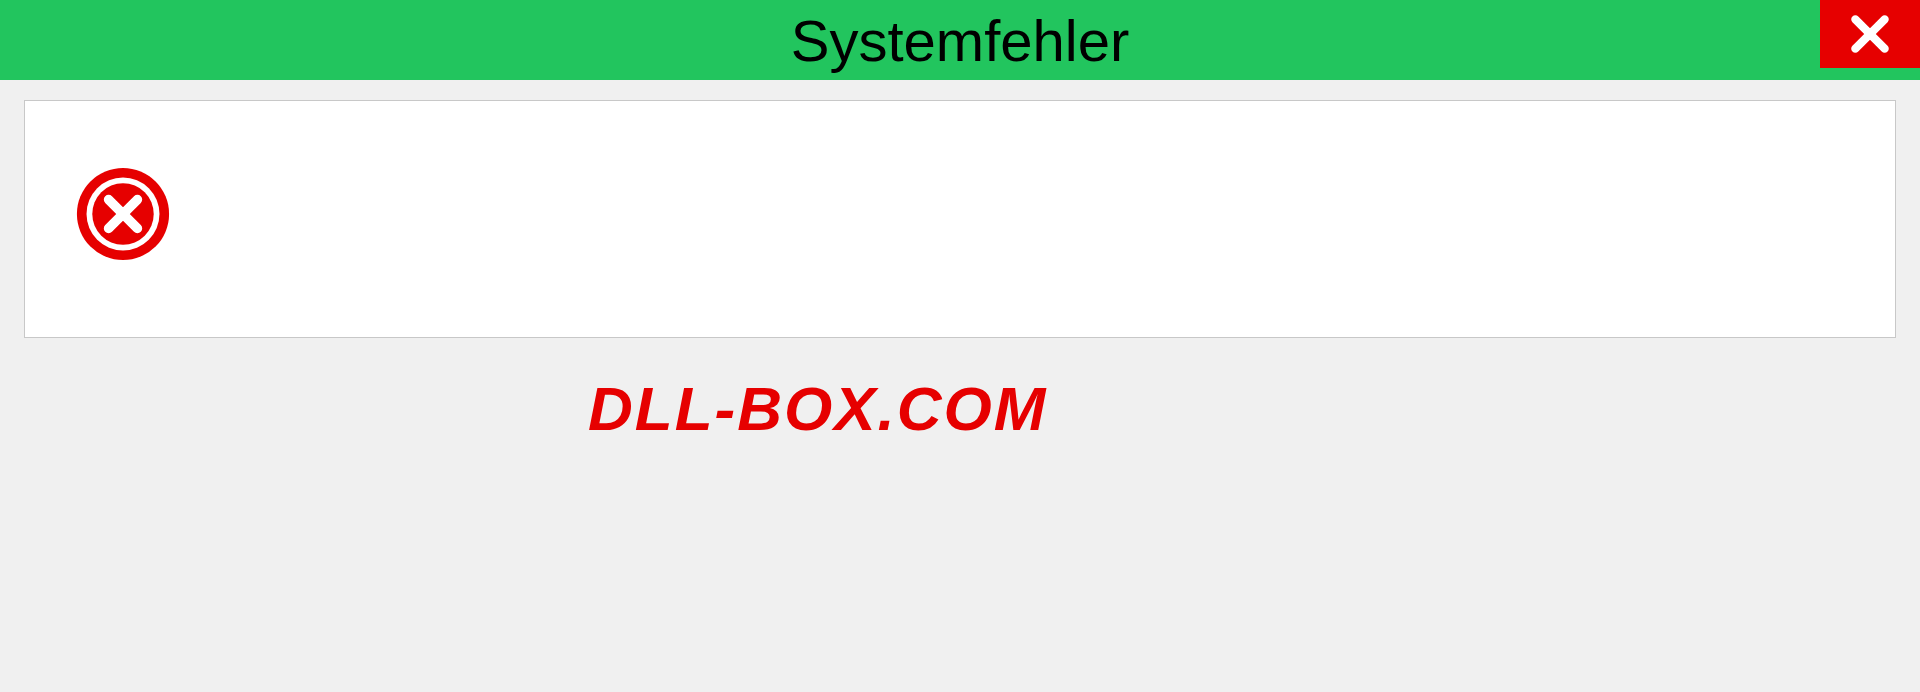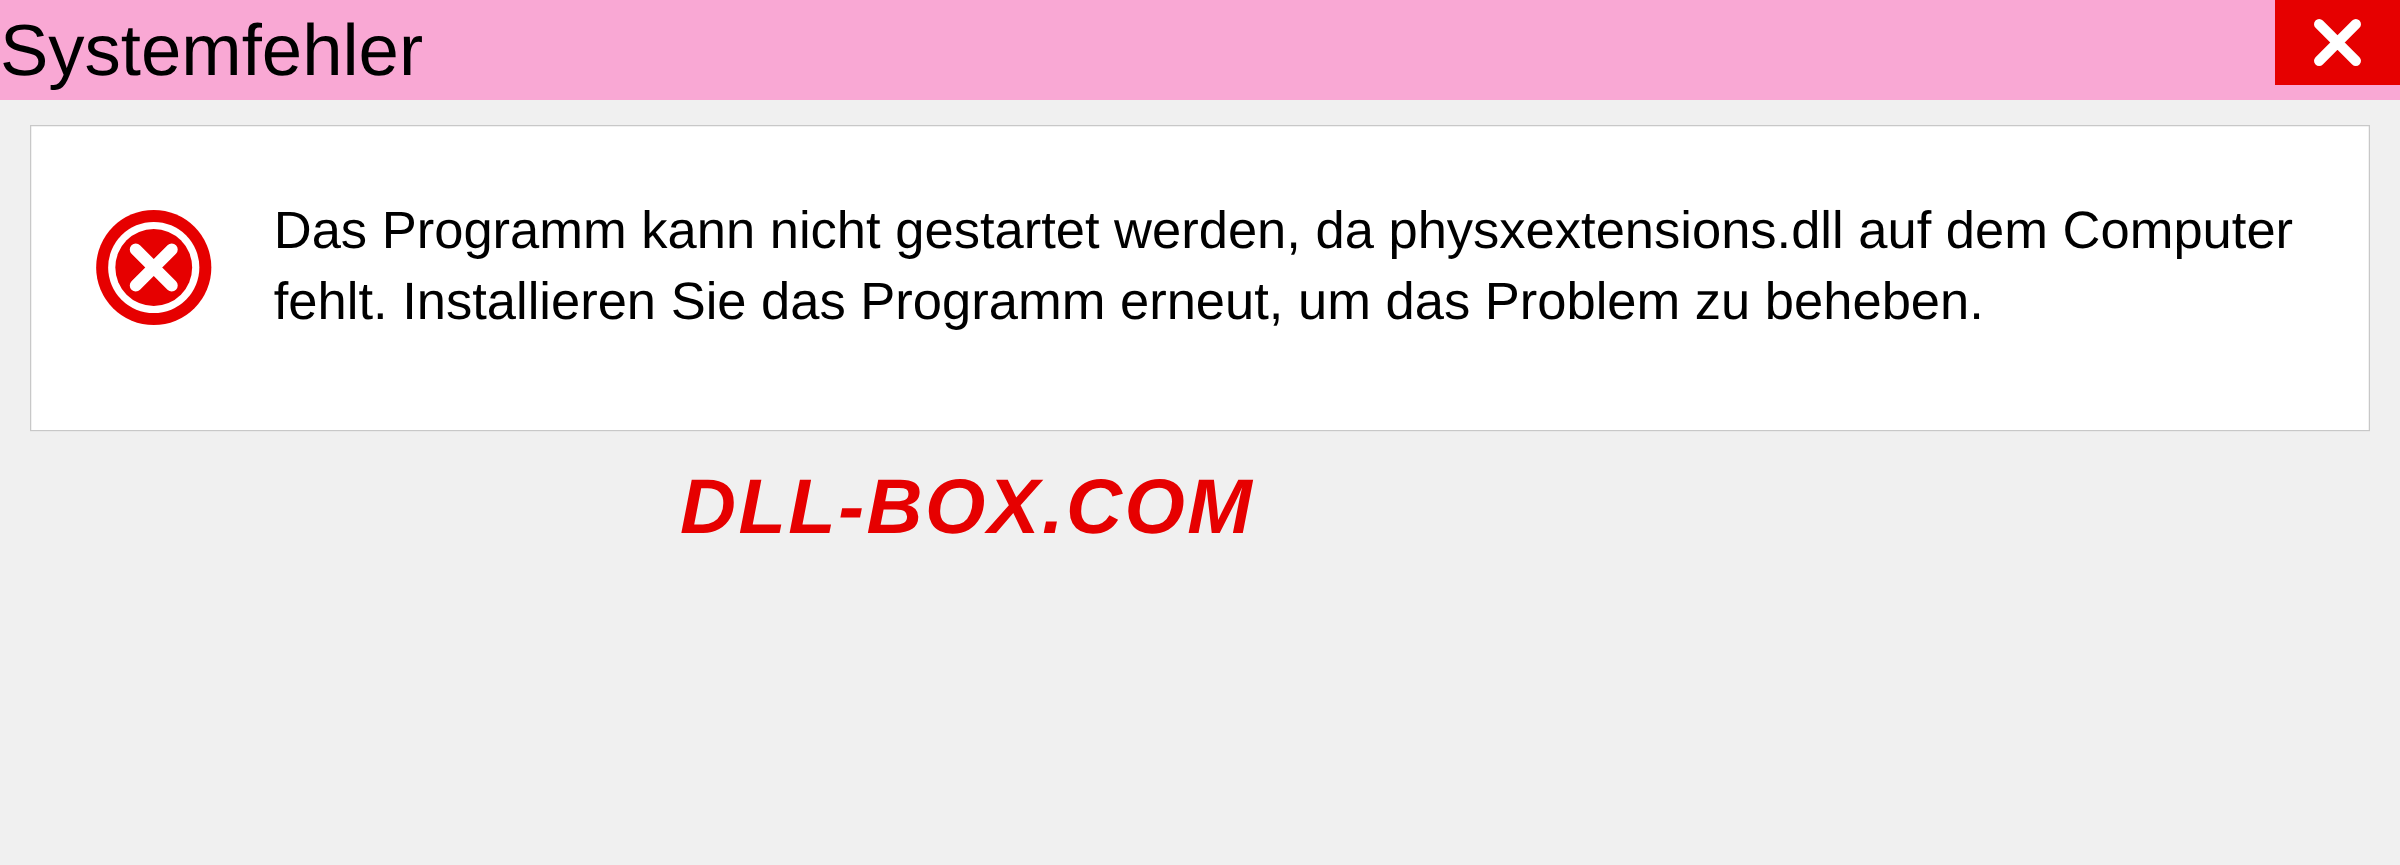--- a/index.html
+++ b/index.html
@@ -12,23 +12,23 @@
       background: #f0f0f0;
       width: 1920px;
       height: 692px;
       position: relative;
       overflow: hidden;
     }
     .titlebar {
       height: 80px;
       display: flex;
       align-items: center;
-      justify-content: flex-start;
+      justify-content: center;
       position: relative;
-      background: #f9a8d4;
+      background: #22c55e;
     }
     .title {
       font-size: 58px;
       font-weight: 400;
       color: #000;
       text-align: center;
     }
     .close-btn {
       position: absolute;
       right: 0;
@@ -63,21 +63,22 @@
     .message {
       font-size: 42px;
       line-height: 1.35;
       color: #000;
       flex: 1;
     }
     .footer {
       display: flex;
       align-items: center;
       justify-content: space-between;
-      padding: 25px 24px 0 24px;
+      padding: 35px 24px 0 24px;
+      margin-left: 44px;
     }
     .watermark {
       font-size: 62px;
       font-weight: 900;
       color: #e60000;
       font-style: italic;
       letter-spacing: 2px;
       margin-left: 520px;
     }
     .ok-btn {
@@ -108,18 +109,17 @@
 
 <div class="content-panel">
   <div class="error-icon">
     <svg viewBox="0 0 100 100">
       <circle cx="50" cy="50" r="48" fill="#e60000"></circle>
       <circle cx="50" cy="50" r="38" fill="#fff"></circle>
       <circle cx="50" cy="50" r="32" fill="#e60000"></circle>
       <path d="M35 35 L65 65 M65 35 L35 65" stroke="#fff" stroke-width="10" stroke-linecap="round" fill="none"></path>
     </svg>
   </div>
-  <div class="message">Das Programm kann nicht gestartet werden, da physxextensions.dll auf dem Computer fehlt. Installieren Sie das Programm erneut, um das Problem zu beheben.</div>
 </div>
 
 <div class="footer">
   <div class="watermark">DLL-BOX.COM</div>
 </div>
 
 </body></html>

